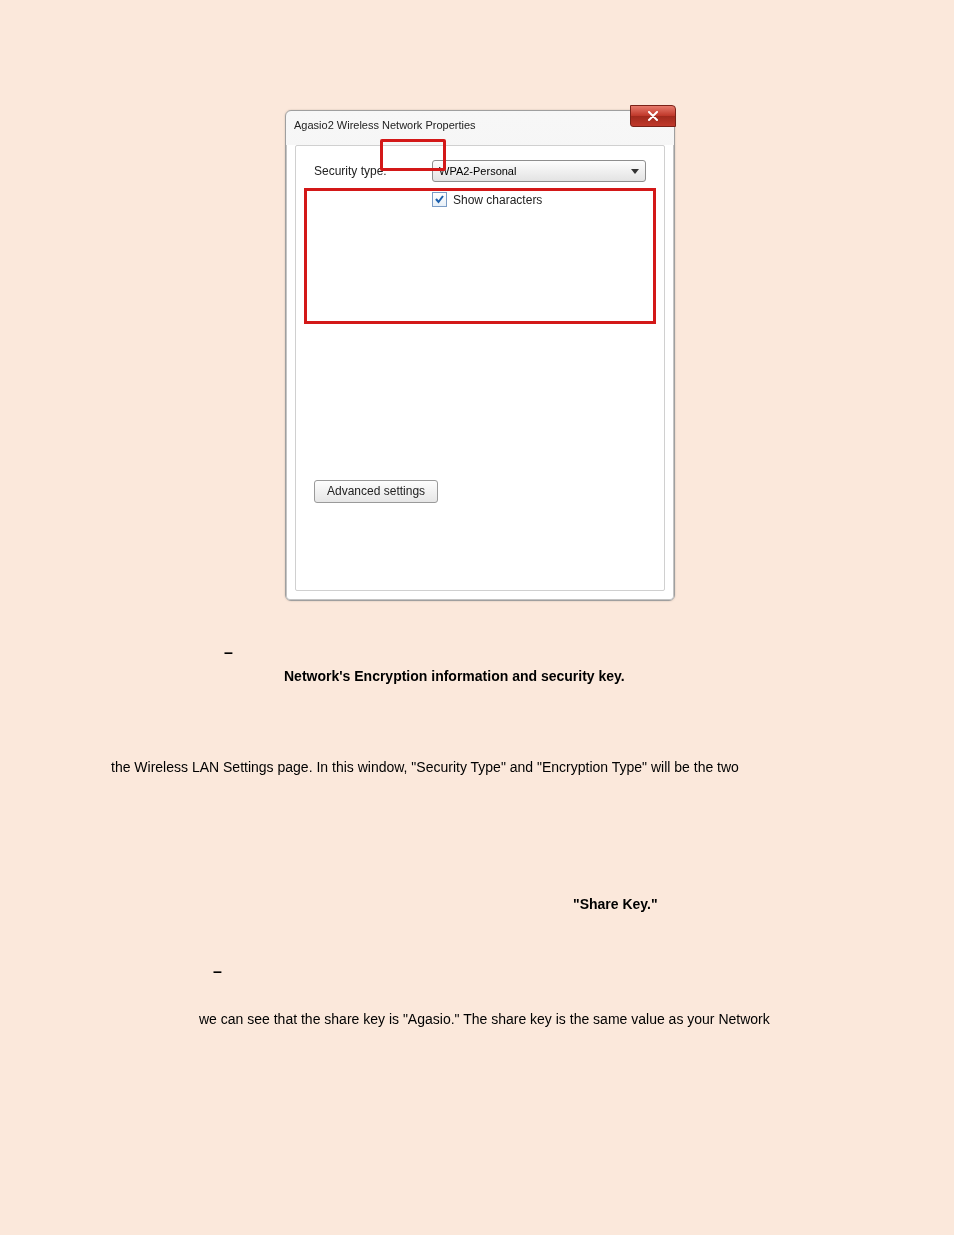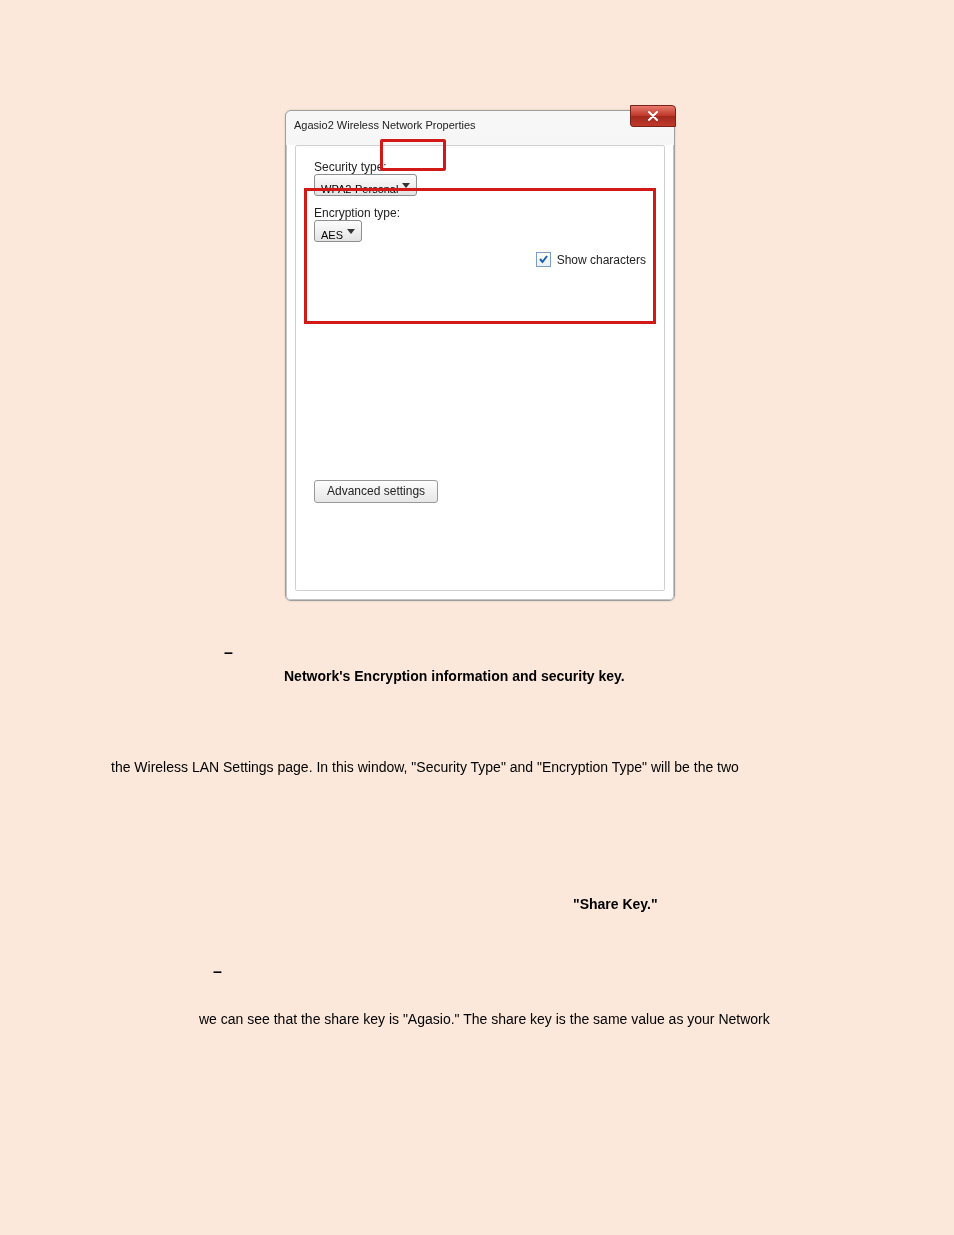--- a/index.html
+++ b/index.html
@@ -103,36 +103,35 @@
     color: #222;
     min-height: 420px;
     border: 1px solid #d0d0d0;
     margin: 8px;
     border-radius: 2px;
     position: relative;
     background: #fff;
   }
   .form-row {
     display: flex;
-    align-items: flex-start;
+    align-items: center;
     margin-bottom: 10px;
-    flex-direction: column;
   }
   .form-row .lbl {
     width: 118px;
   }
   .win-combo {
     flex: 1;
     height: 20px;
     background: linear-gradient(#fdfdfd, #e3e3e3);
     border: 1px solid #8e8e8e;
     border-radius: 3px;
     display: flex;
     align-items: center;
-    padding: 8px 18px 0 6px;
+    padding: 0 18px 0 6px;
     position: relative;
     font-size: 11px;
     color: #000;
   }
   .win-combo:after {
     content: "";
     position: absolute;
     right: 6px;
     top: 8px;
     border-left: 4px solid transparent;
@@ -149,21 +148,20 @@
     color: #000;
     background: #fff;
     outline: none;
   }
   .chk-row {
     margin-left: 118px;
     display: flex;
     align-items: center;
     gap: 6px;
     font-size: 12px;
-    justify-content: flex-end;
   }
   .chk-box {
     width: 13px;
     height: 13px;
     border: 1px solid #7a9cc6;
     background: linear-gradient(#fff, #e8f0f8);
     display: flex;
     align-items: center;
     justify-content: center;
   }
@@ -231,26 +229,20 @@
     </div>
   </div>
 
   <div class="client">
 
     <div class="form-area">
       <div class="form-row">
         <span class="lbl">Security type:</span>
         <div class="win-combo">
           <span>WPA2-Personal</span>
-        </div>
-      </div>
-      <div class="form-row">
-        <span class="lbl">Encryption type:</span>
-        <div class="win-combo">
-          <span>AES</span>
         </div>
       </div>
       <div class="chk-row">
         <div class="chk-box">
           <span>
             <svg width="11" height="11" viewBox="0 0 11 11">
               <path d="M2 5 L4.5 8 L9 2" stroke="#1b5fad" stroke-width="2" fill="none"></path>
             </svg>
           </span>
         </div>

